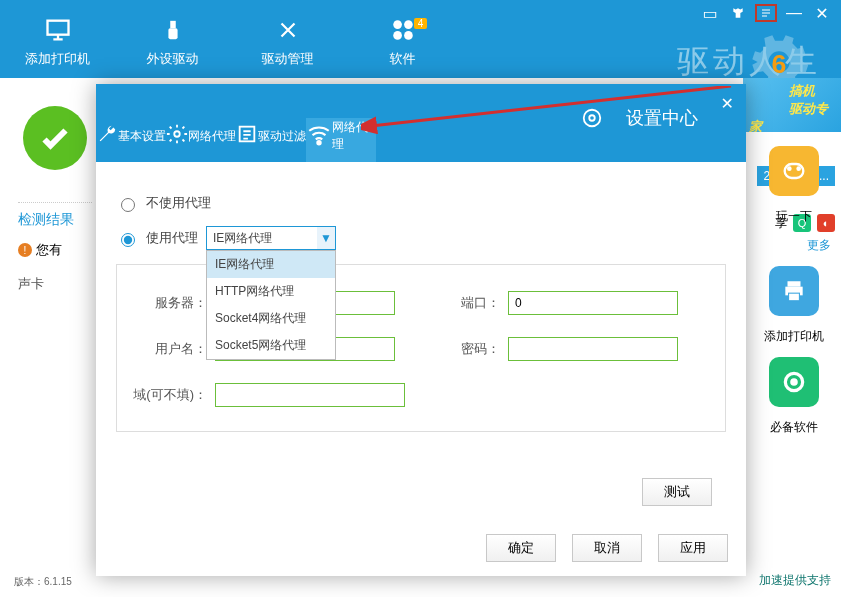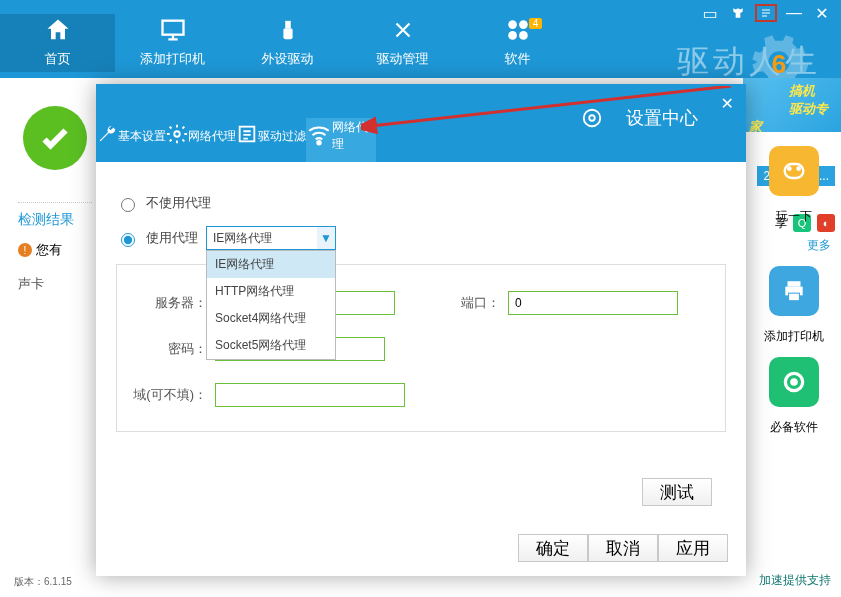--- a/index.html
+++ b/index.html
@@ -44,48 +44,40 @@
   .combo-item{ padding:5px 8px; font-size:12px; cursor:pointer;}
   .combo-item.sel{ background:#cfe8f6;}
   .fieldset{ border:1px solid #ddd; margin-top:10px; padding:26px 16px 24px; position:relative;}
   .frow{ display:flex; align-items:center; margin-bottom:22px; gap:10px;}
   .fcol{ display:flex; align-items:center; gap:8px; width:50%;}
   .flabel{ width:74px; text-align:right; font-size:13px; color:#555;}
   .finput{ border:1px solid #6bbf3a; height:24px; padding:0 6px; font-size:12px; }
   .finput.w1{ width:180px;}
   .finput.w2{ width:170px;}
   .finput.w3{ width:190px;}
-  .dlg-foot{ position:absolute; bottom:14px; right:18px; display:flex; gap:0;}
-  .btn{ width:70px; height:28px; border:1px solid #c8c8c8; background:linear-gradient(#fff,#f0f0f0); font-size:17px; cursor:pointer; display:flex; align-items:center; justify-content:center;}
+  .dlg-foot{ position:absolute; bottom:14px; right:18px; display:flex; gap:16px;}
+  .btn{ width:70px; height:28px; border:1px solid #c8c8c8; background:linear-gradient(#fff,#f0f0f0); font-size:13px; cursor:pointer; display:flex; align-items:center; justify-content:center;}
   .test-btn-wrap{ position:absolute; right:34px; bottom:70px;}
   
   .right{ position:absolute; right:6px; top:92px; width:82px; display:flex; flex-direction:column; align-items:center; gap:12px; font-size:12px;}
   .rcard{ width:50px; height:50px; border-radius:10px; display:flex; align-items:center; justify-content:center; color:#fff;}
   .rlink{ color:#1e97d6; font-size:12px; align-self:flex-end; margin-right:4px;}
   
   .banner{ position:absolute; right:0; top:78px; height:54px; width:98px; background:linear-gradient(135deg,#58c0f0,#2aa3e0); color:#fff; font-size:13px; padding:4px 6px; overflow:hidden;}
   .banner .y{ color:#ffe84a; font-weight:bold; font-style:italic;margin-left:40px;}
   .email{ position:absolute; right:6px; top:166px; background:#2aa3e0; color:#fff; font-size:12px; padding:3px 6px;}
   .version{ position:absolute; left:14px; bottom:8px; font-size:10px; color:#666;}
   .foot-r{ position:absolute; right:10px; bottom:8px; font-size:12px; color:#0f766e;}
   .share-icons{ position:absolute; right:6px; top:214px; display:flex; gap:6px; align-items:center; font-size:12px;}
   .si{ width:18px; height:18px; border-radius:3px; display:flex; align-items:center; justify-content:center; font-size:11px; color:#fff;}
 </style>
 </head>
 <body>
 
 <div class="topbar">
-  <div class="nav-item active">
-    <span class="nav-icon">
-      <svg width="28" height="28" viewBox="0 0 24 24" fill="#fff">
-          <path d="M12 3l9 8h-3v9h-4v-6H10v6H6v-9H3z"></path>
-        </svg>
-    </span>
-    <span>首页</span>
-  </div>
   <div class="nav-item">
     <span class="nav-icon">
       <svg width="28" height="28" viewBox="0 0 24 24" fill="none" stroke="#fff" stroke-width="2">
           <rect x="3" y="4" width="18" height="12"></rect>
           <path d="M8 20h8M12 16v4"></path>
         </svg>
     </span>
     <span>添加打印机</span>
   </div>
   <div class="nav-item">
@@ -284,20 +276,24 @@
           <span class="flabel">服务器：</span>
           <input class="finput w1" style="">
         </div>
         <div class="fcol">
           <span class="flabel">端口：</span>
           <input class="finput w2" value="0" style="">
         </div>
       </div>
       <div class="frow">
         <div class="fcol">
+          <span class="flabel">用户名：</span>
+          <input class="finput w1" style="">
+        </div>
+        <div class="fcol">
           <span class="flabel">密码：</span>
           <input class="finput w2" type="password" style="">
         </div>
       </div>
       <div class="frow" style="margin-bottom:0">
         <div class="fcol" style="width:100%">
           <span class="flabel" style="width:74px">域(可不填)：</span>
           <input class="finput w3" style="">
         </div>
       </div>

